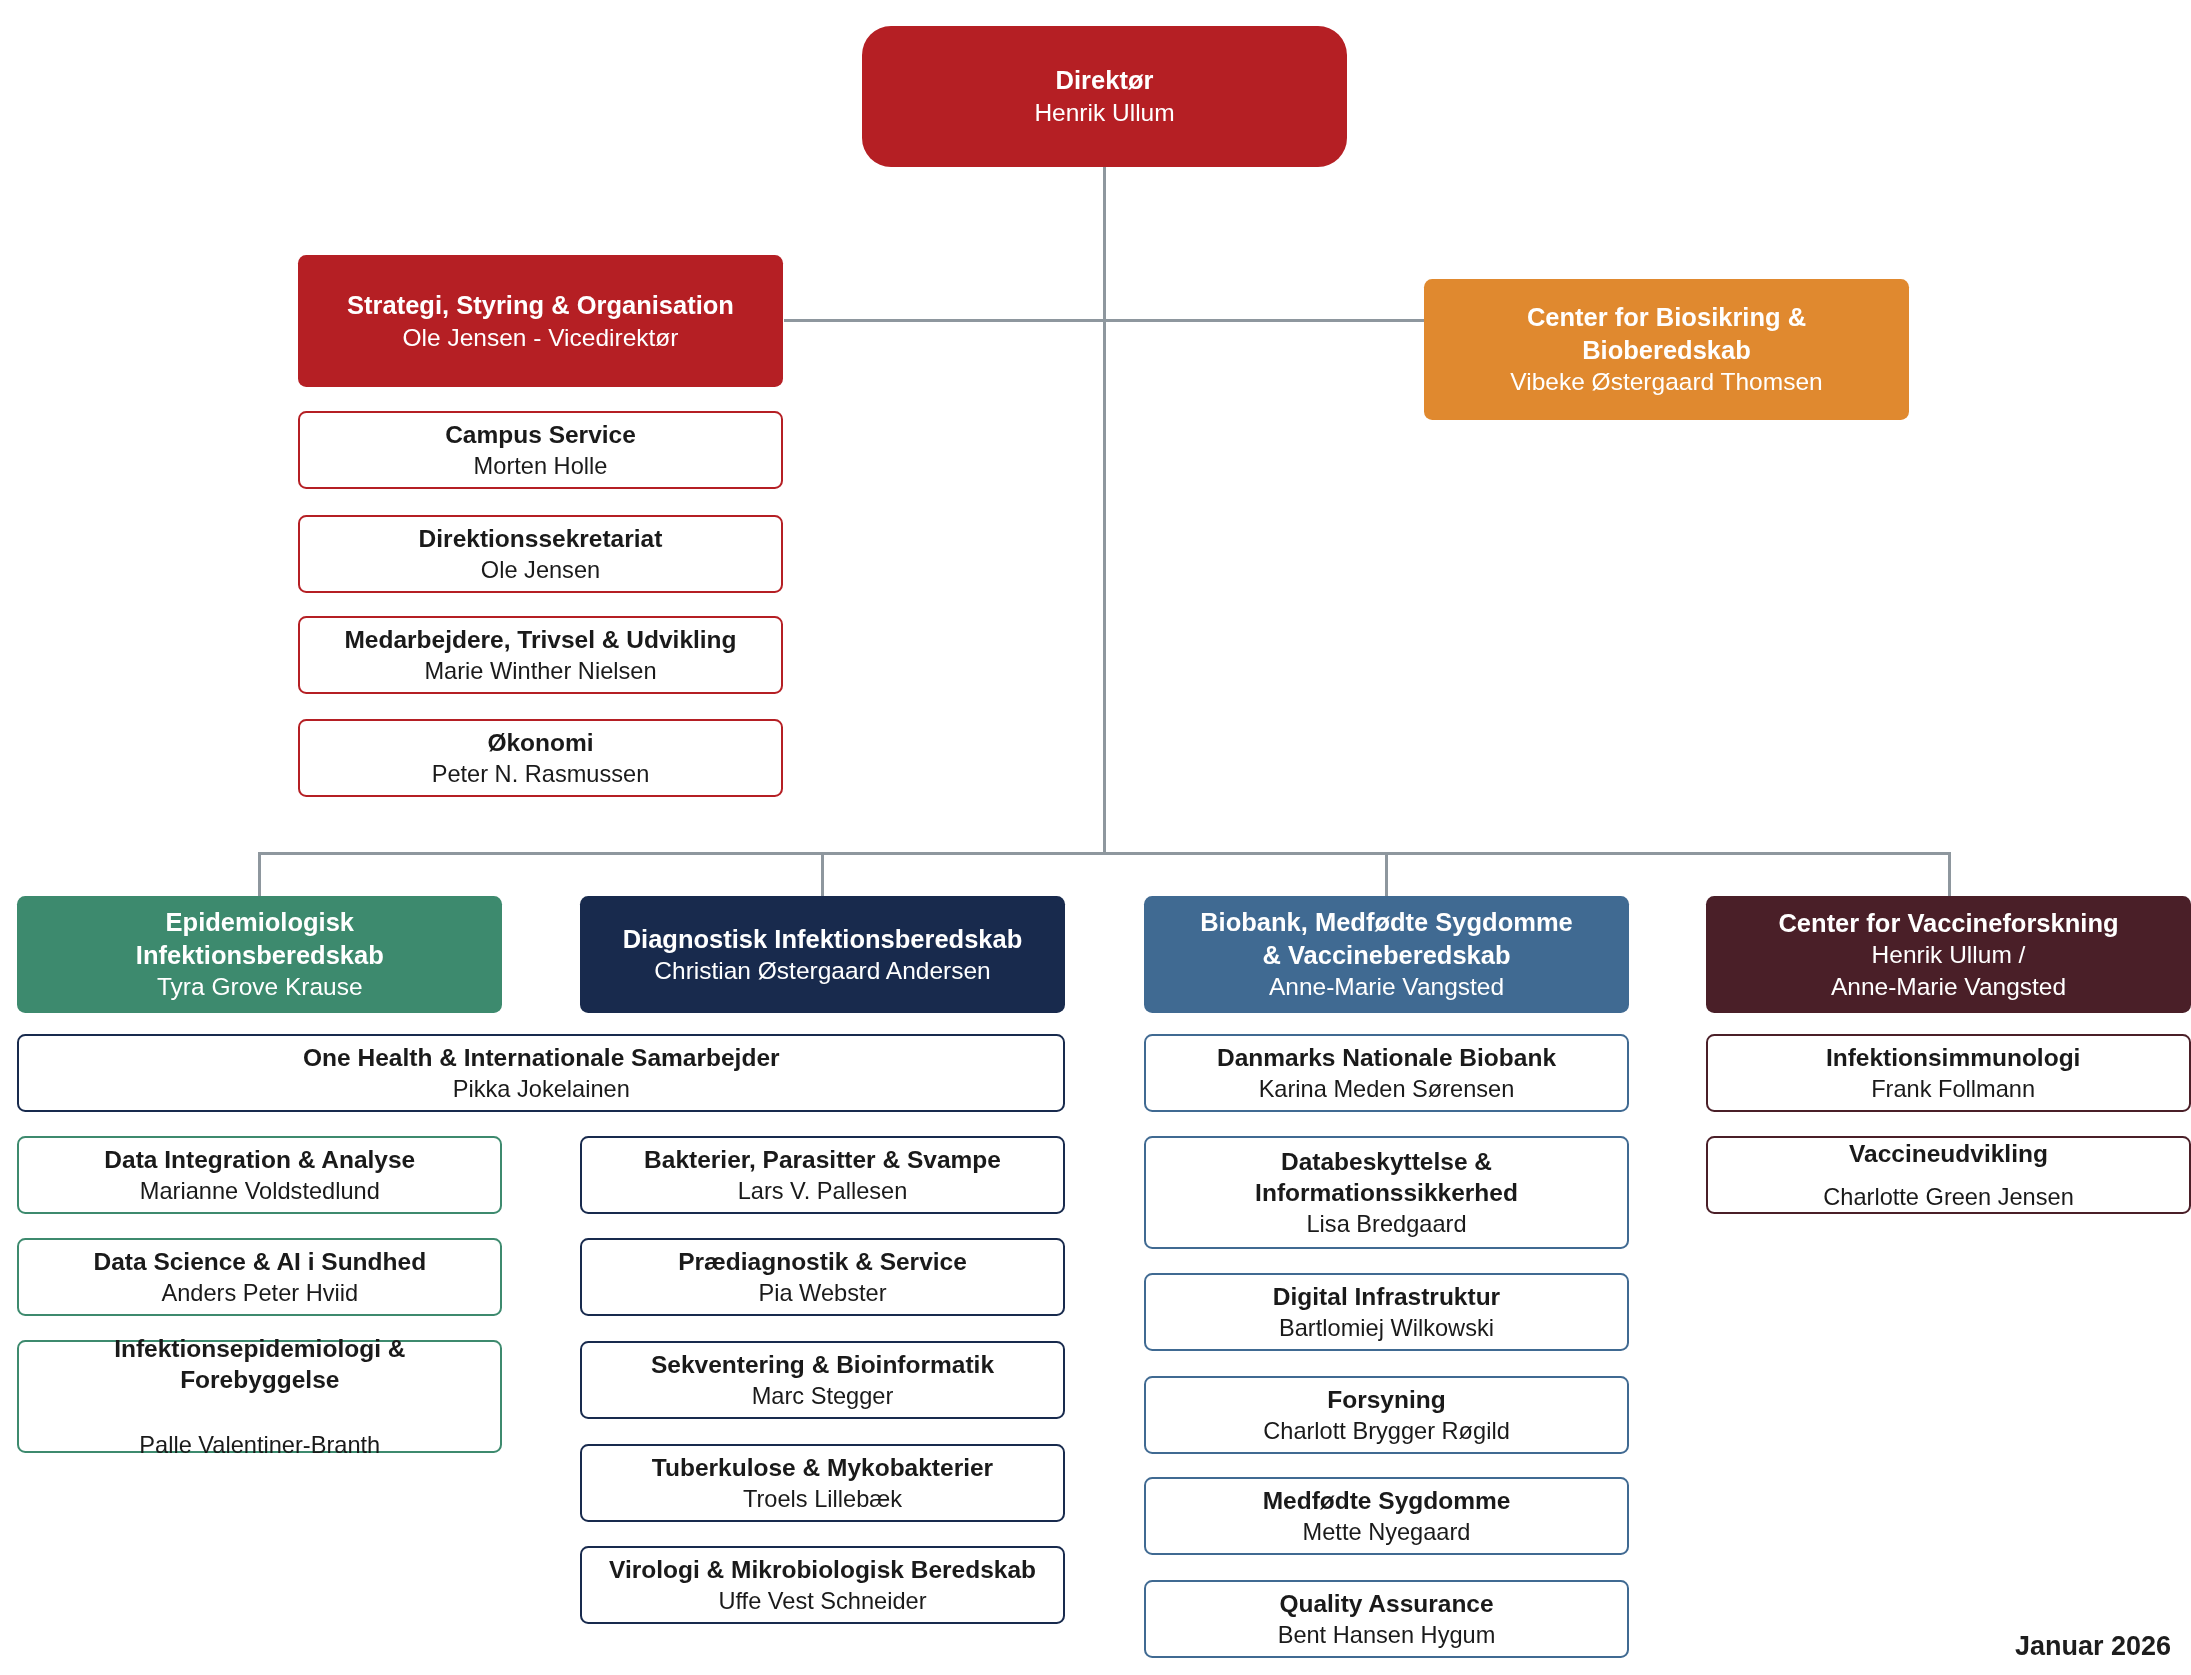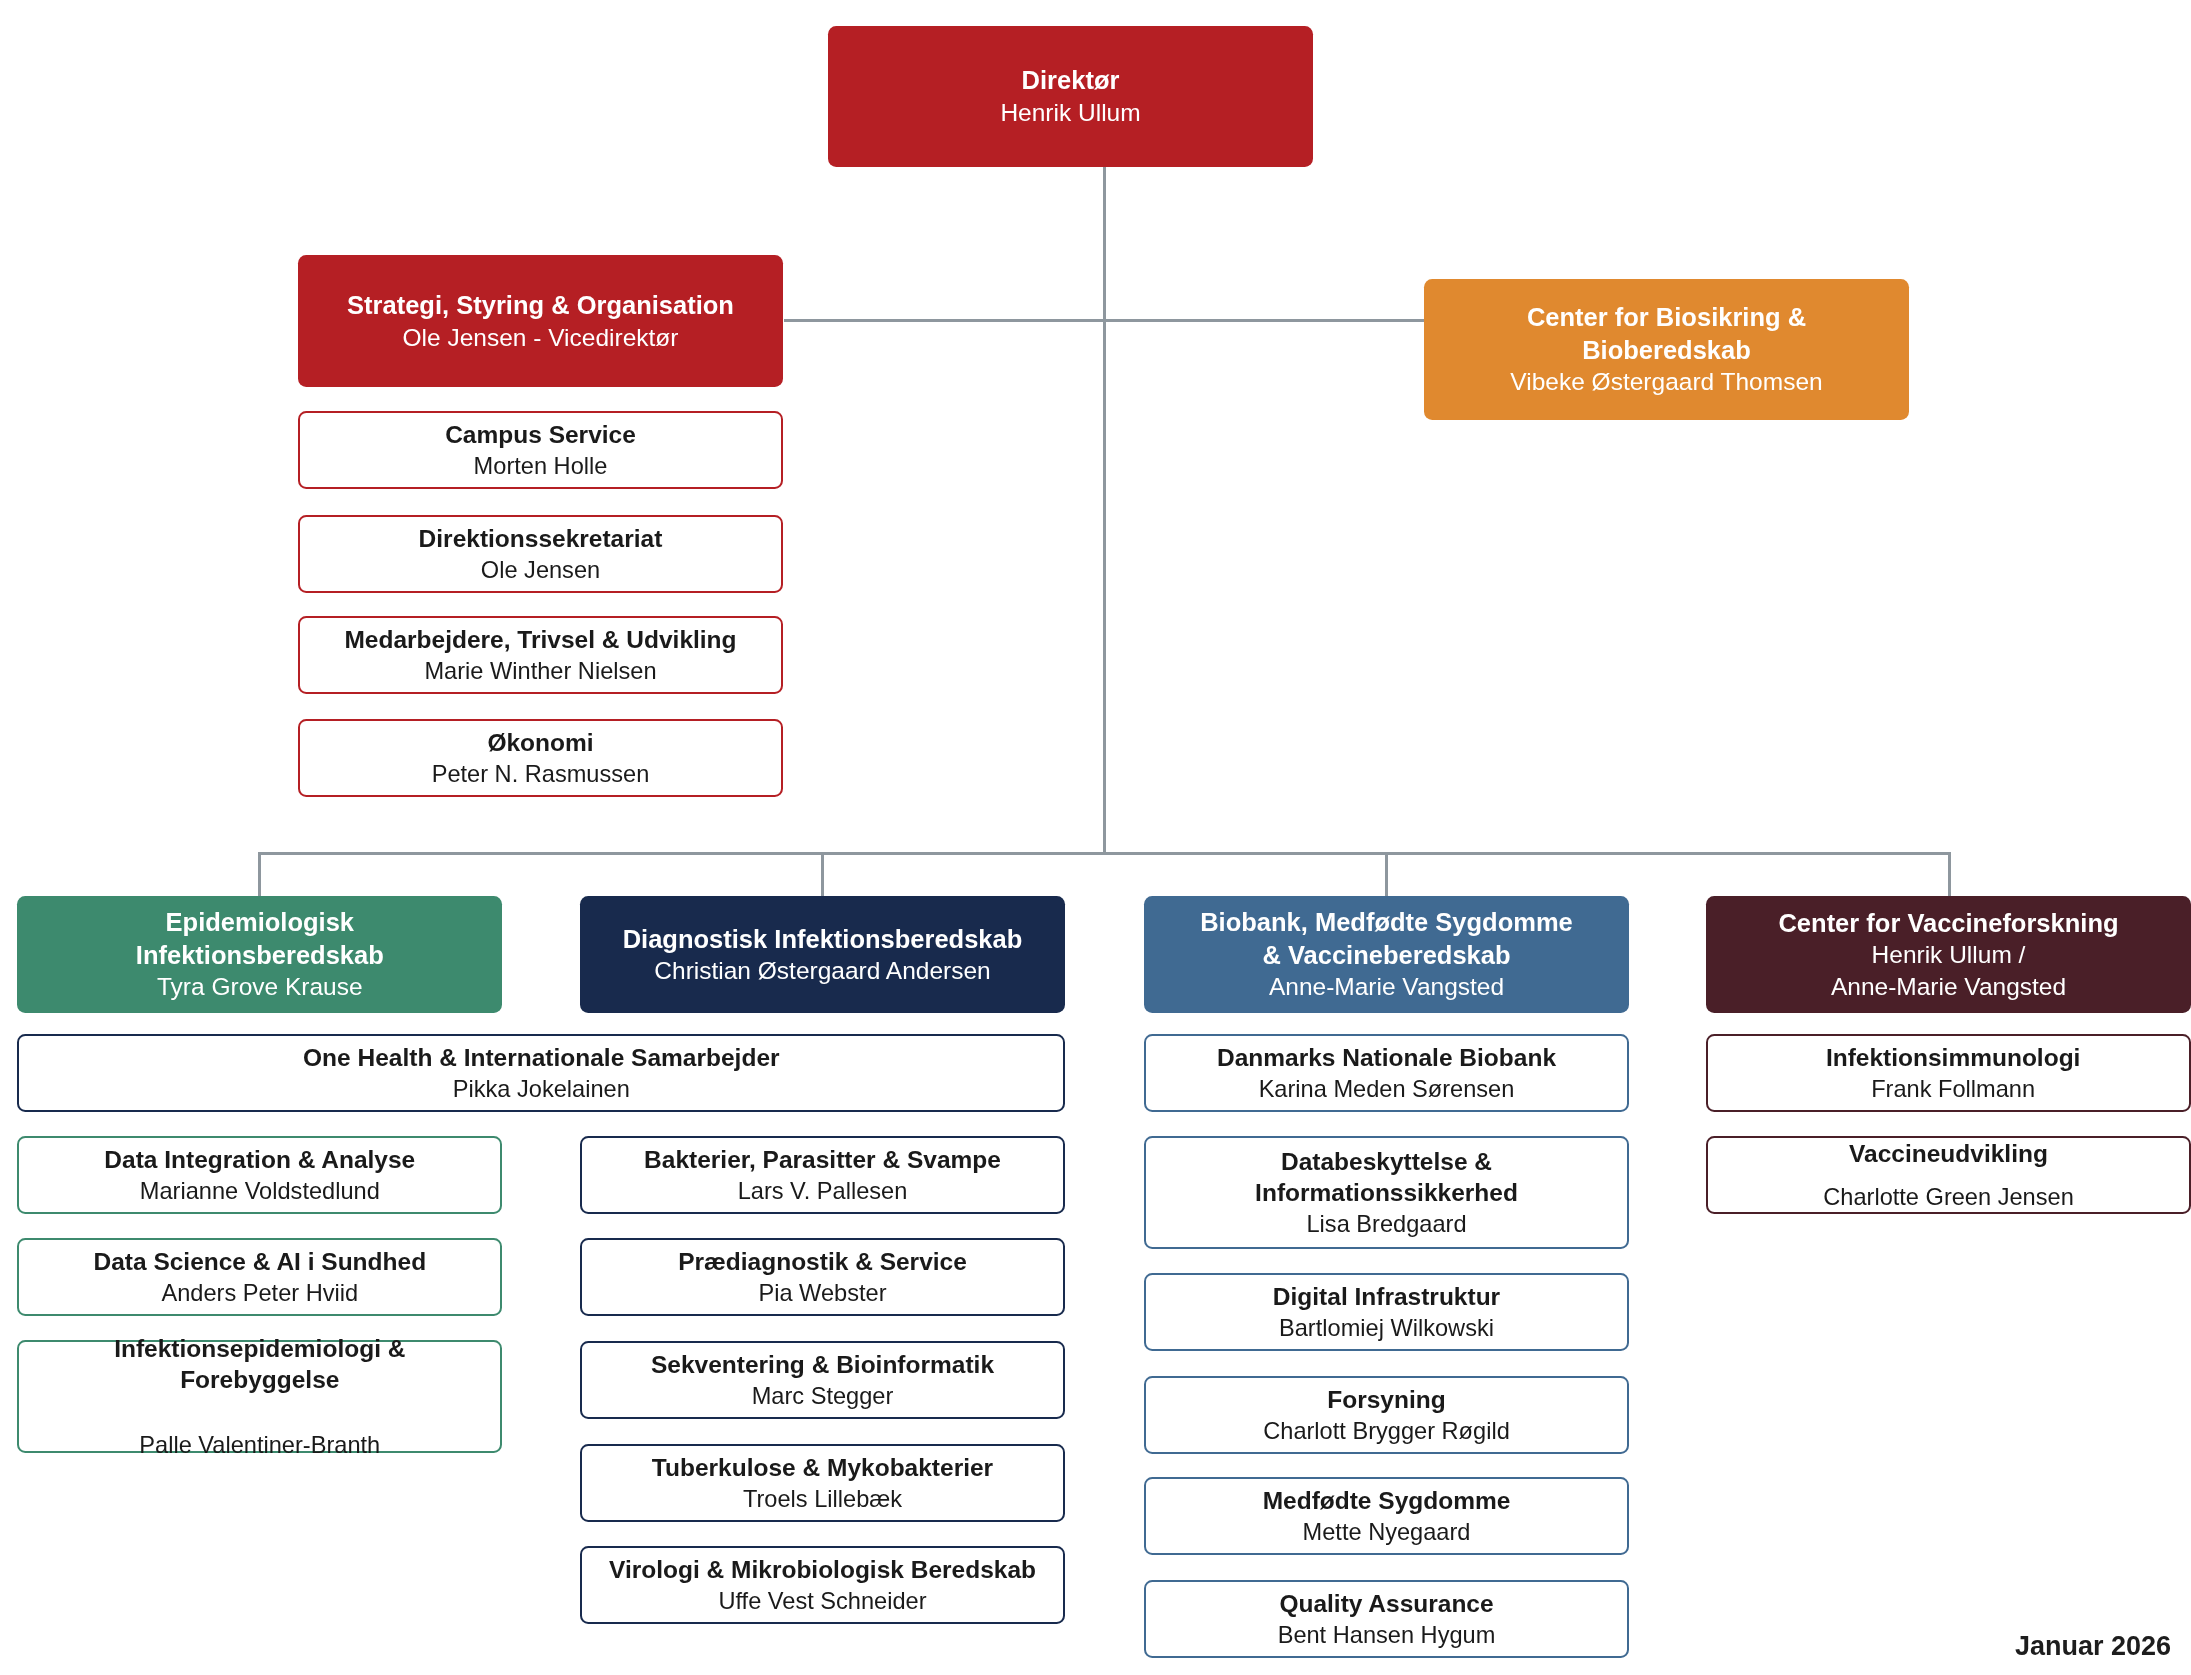--- a/index.html
+++ b/index.html
@@ -60,21 +60,21 @@
 <div id="canvas">
 
   <div class="line" style="left:1103px; top:166px; width:2.7px; height:687px;"></div>
   <div class="line" style="left:784px;  top:319px; width:640px; height:2.7px;"></div>
   <div class="line" style="left:258px;  top:852px; width:1693px; height:2.7px;"></div>
   <div class="line" style="left:258px;  top:852px; width:2.7px; height:44px;"></div>
   <div class="line" style="left:821px;  top:852px; width:2.7px; height:44px;"></div>
   <div class="line" style="left:1385px; top:852px; width:2.7px; height:44px;"></div>
   <div class="line" style="left:1948px; top:852px; width:2.7px; height:44px;"></div>
 
-  <div class="box filled bg-red hdr" style="left:828px; top:25.5px; width:485px; height:141px;">
+  <div class="box filled bg-red hdr" style="left:862px; top:25.5px; width:485px; height:141px;border-radius:29px;">
     <div class="title">Direktør</div>
     <div class="name">Henrik Ullum</div>
   </div>
 
   <div class="box filled bg-red hdr" style="left:298px; top:255px; width:485px; height:132px;">
     <div class="title">Strategi, Styring &amp; Organisation</div>
     <div class="name">Ole Jensen - Vicedirektør</div>
   </div>
 
   <div class="box outline bd-red" style="left:298px; top:411px; width:485px; height:78px;">

